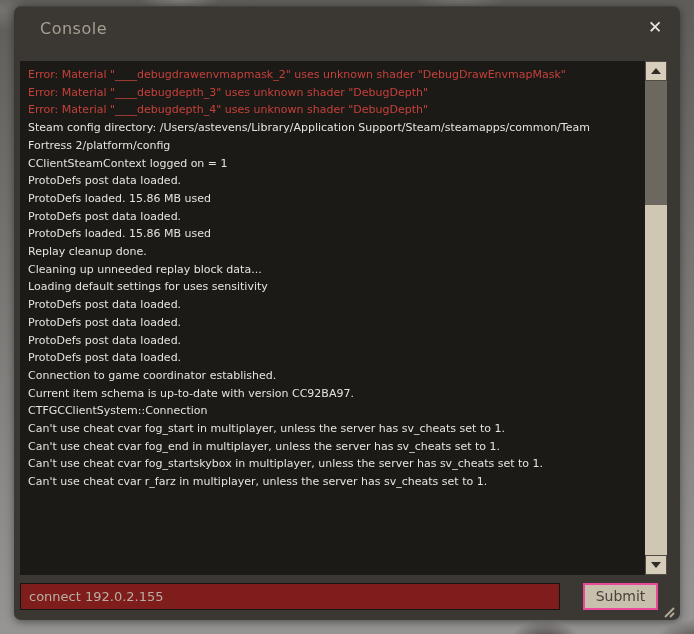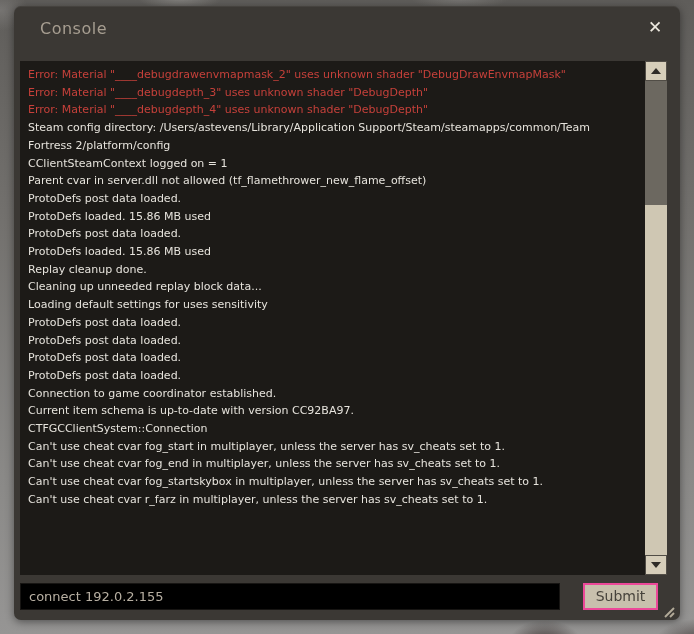--- a/index.html
+++ b/index.html
@@ -61,21 +61,21 @@
     border-top:6px solid #2f2c28;
   }
   .scroll-track { flex:1; position:relative; background:#6c6860; }
   .scroll-thumb {
     position:absolute; left:0; right:0; top:124px; bottom:0; background:#cfc7b3;
     cursor:pointer;
   }
   .input-row { position:absolute; left:6px; top:577px; right:6px; height:27px; }
   .console-input {
     position:absolute; left:0; top:0; width:540px; height:27px; box-sizing:border-box;
-    background:#000000; border:1px solid #171513; outline:none;
+    background:#7f1d1d; border:1px solid #171513; outline:none;
     color:#b7afa2; font-size:13px; padding:0 8px;
     font-family:"DejaVu Sans", "Liberation Sans", sans-serif;
   }
   .submit-btn {
     position:absolute; left:563px; top:0; width:75px; height:27px; box-sizing:border-box;
     background:#c8c0ad; border:2px solid #ec4899; color:#46423b;
     font-size:14px; text-align:center; line-height:23px; cursor:pointer;
     font-family:"DejaVu Sans", "Liberation Sans", sans-serif;
   }
   .resize-grip { position:absolute; right:5px; bottom:3px; width:14px; height:14px; cursor:nwse-resize; }
@@ -93,21 +93,20 @@
   </div>
 
   <div class="log-area">
     <div class="log-text">
         <div class="log-line error">Error: Material "____debugdrawenvmapmask_2" uses unknown shader "DebugDrawEnvmapMask"</div>
         <div class="log-line error">Error: Material "____debugdepth_3" uses unknown shader "DebugDepth"</div>
         <div class="log-line error">Error: Material "____debugdepth_4" uses unknown shader "DebugDepth"</div>
         <div class="log-line">Steam config directory: /Users/astevens/Library/Application Support/Steam/steamapps/common/Team</div>
         <div class="log-line">Fortress 2/platform/config</div>
         <div class="log-line">CClientSteamContext logged on = 1</div>
-        <div class="log-line">Parent cvar in server.dll not allowed (tf_flamethrower_new_flame_offset)</div>
         <div class="log-line">ProtoDefs post data loaded.</div>
         <div class="log-line">ProtoDefs loaded. 15.86 MB used</div>
         <div class="log-line">ProtoDefs post data loaded.</div>
         <div class="log-line">ProtoDefs loaded. 15.86 MB used</div>
         <div class="log-line">Replay cleanup done.</div>
         <div class="log-line">Cleaning up unneeded replay block data...</div>
         <div class="log-line">Loading default settings for uses sensitivity</div>
         <div class="log-line">ProtoDefs post data loaded.</div>
         <div class="log-line">ProtoDefs post data loaded.</div>
         <div class="log-line">ProtoDefs post data loaded.</div>

